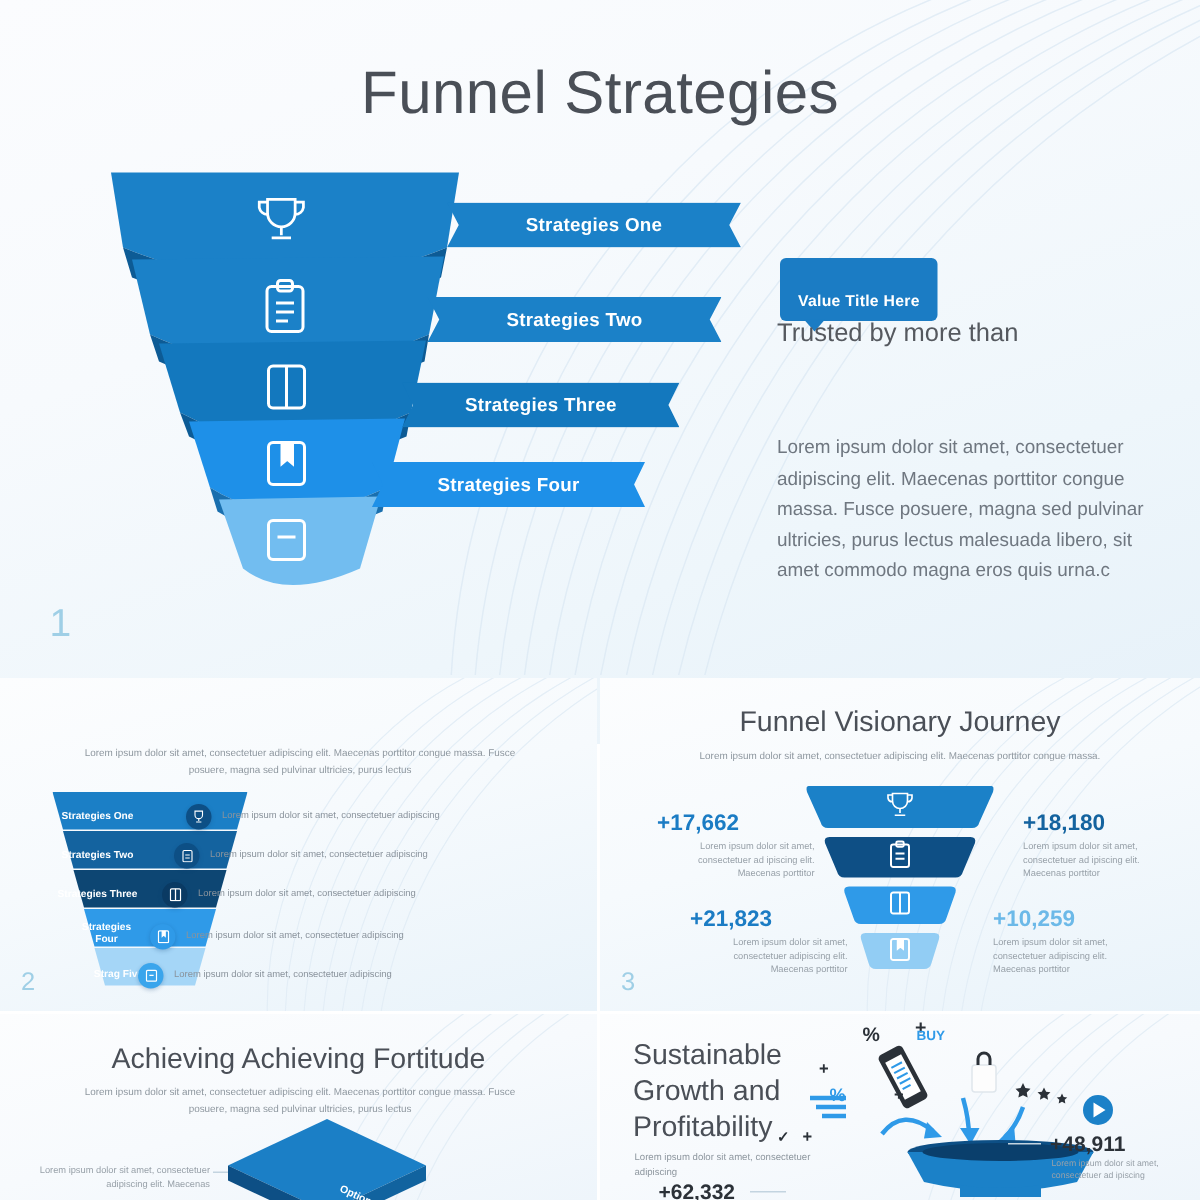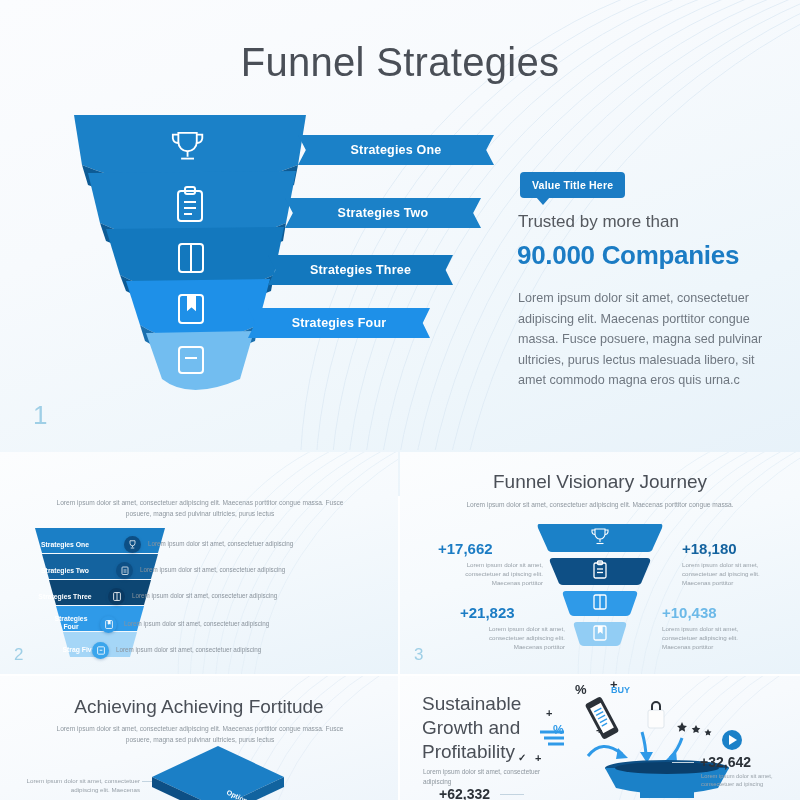--- a/index.html
+++ b/index.html
@@ -39,21 +39,21 @@
   #b1 { left:298px; top:135px; width:196px; background:#1b81c8; }
   #b2 { left:285px; top:198px; width:196px; background:#1b81c8; }
   #b3 { left:268px; top:255px; width:185px; background:#1378be; }
   #b4 { left:248px; top:308px; width:182px; background:#1e90e8; }
   #b5 { left:222px; top:364px; width:190px; background:#1e90e8; }
 
   .value-tag {
     position:absolute; left:520px; top:172px;
     background:#1b7cc4; color:#fff;
     font-size:10.5px; font-weight:bold; letter-spacing:0.2px;
-    padding:7px 12px 7px 12px; border-radius:4px;
+    padding:23px 12px 7px 12px; border-radius:4px;
   }
   .value-tag:after {
     content:''; position:absolute; left:16px; bottom:-7px;
     border-left:7px solid transparent; border-right:7px solid transparent;
     border-top:8px solid #1b7cc4;
   }
   .trusted {
     position:absolute; left:518px; top:212px;
     font-size:17px; font-weight:300; color:#55595f;
   }
@@ -231,21 +231,20 @@
     </div>
   <div class="banner" id="b3">
       <span>Strategies Three</span>
     </div>
   <div class="banner" id="b4">
       <span>Strategies Four</span>
     </div>
 
   <div class="value-tag">Value Title Here</div>
   <div class="trusted">Trusted by more than</div>
-  <div class="companies">90.000 Companies</div>
   <div class="s1-body">Lorem ipsum dolor sit amet, consectetuer adipiscing elit. Maecenas porttitor congue massa. Fusce posuere, magna sed pulvinar ultricies, purus lectus malesuada libero, sit amet commodo magna eros quis urna.c</div>
   <div class="pagenum" id="pn1">1</div>
 </div>
 
 <div class="slide" id="slide2">
   <svg class="arcs" width="398" height="222" viewBox="0 0 398 222">
     <g fill="none" stroke="#e2edf6" stroke-width="0.8" opacity="0.9">
       <path d="M420,-30 A250,250 0 0 0 180,250"></path>
       <path d="M430,-30 A262,262 0 0 0 192,262"></path>
       <path d="M440,-30 A274,274 0 0 0 204,274"></path>
@@ -370,21 +369,21 @@
 
   <div class="stat-num" style="left:38px;  top:88px;  color:#1b7cc4;">+17,662</div>
   <div class="stat-txt" style="left:38px;  top:108px; text-align:right; width:105px;">Lorem ipsum dolor sit amet, consectetuer ad ipiscing elit. Maecenas porttitor</div>
 
   <div class="stat-num" style="left:282px; top:88px;  color:#14639f;">+18,180</div>
   <div class="stat-txt" style="left:282px; top:108px;">Lorem ipsum dolor sit amet, consectetuer ad ipiscing elit. Maecenas porttitor</div>
 
   <div class="stat-num" style="left:60px;  top:152px; color:#1b7cc4;">+21,823</div>
   <div class="stat-txt" style="left:60px;  top:172px; text-align:right; width:105px;">Lorem ipsum dolor sit amet, consectetuer adipiscing elit. Maecenas porttitor</div>
 
-  <div class="stat-num" style="left:262px; top:152px; color:#6cb9e8;">+10,438</div>
+  <div class="stat-num" style="left:262px; top:152px; color:#6cb9e8;">+10,259</div>
   <div class="stat-txt" style="left:262px; top:172px;">Lorem ipsum dolor sit amet, consectetuer adipiscing elit. Maecenas porttitor</div>
 </div>
 <div class="pagenum" id="pn3">3</div>
 
 <div class="slide" id="slide4">
   <svg class="arcs" width="398" height="124" viewBox="0 0 398 124">
     <g fill="none" stroke="#e4eef6" stroke-width="0.8">
       <path d="M420,-40 A230,230 0 0 0 210,200"></path>
       <path d="M432,-40 A242,242 0 0 0 222,212"></path>
       <path d="M444,-40 A254,254 0 0 0 234,224"></path>
@@ -478,18 +477,18 @@
   <div class="s5-glyph" style="left:175px; top:6px;  font-size:13px;">%</div>
   <div class="s5-glyph" style="left:210px; top:1px;  font-size:13px;">+</div>
   <div class="s5-glyph" style="left:211px; top:9px; font-size:9px; color:#2f9ae8;">BUY</div>
   <div class="s5-glyph" style="left:146px; top:31px; font-size:11px;">+</div>
   <div class="s5-glyph" style="left:153px; top:47px; font-size:12px; color:#2f9ae8;">%</div>
   <div class="s5-glyph" style="left:196px; top:48px; font-size:11px;">+</div>
   <div class="s5-glyph" style="left:135px; top:76px; font-size:11px;">+</div>
   <div class="s5-glyph" style="left:118px; top:76px; font-size:10px;">✓</div>
 
   <div class="leader" style="left:272px; top:86px; width:22px;"></div>
-  <div class="s5-stat-num" style="left:300px; top:78px;">+32,642</div>
+  <div class="s5-stat-num" style="left:300px; top:78px;">+48,911</div>
   <div class="s5-stat-txt" style="left:301px; top:96px;">Lorem ipsum dolor sit amet, consectetuer ad ipiscing</div>
 
   <div class="leader" style="left:100px; top:118px; width:24px;"></div>
   <div class="s5-stat-num" style="left:-80px; top:110px; width:170px; text-align:right;">+62,332</div>
 </div>
 
 </body></html>

